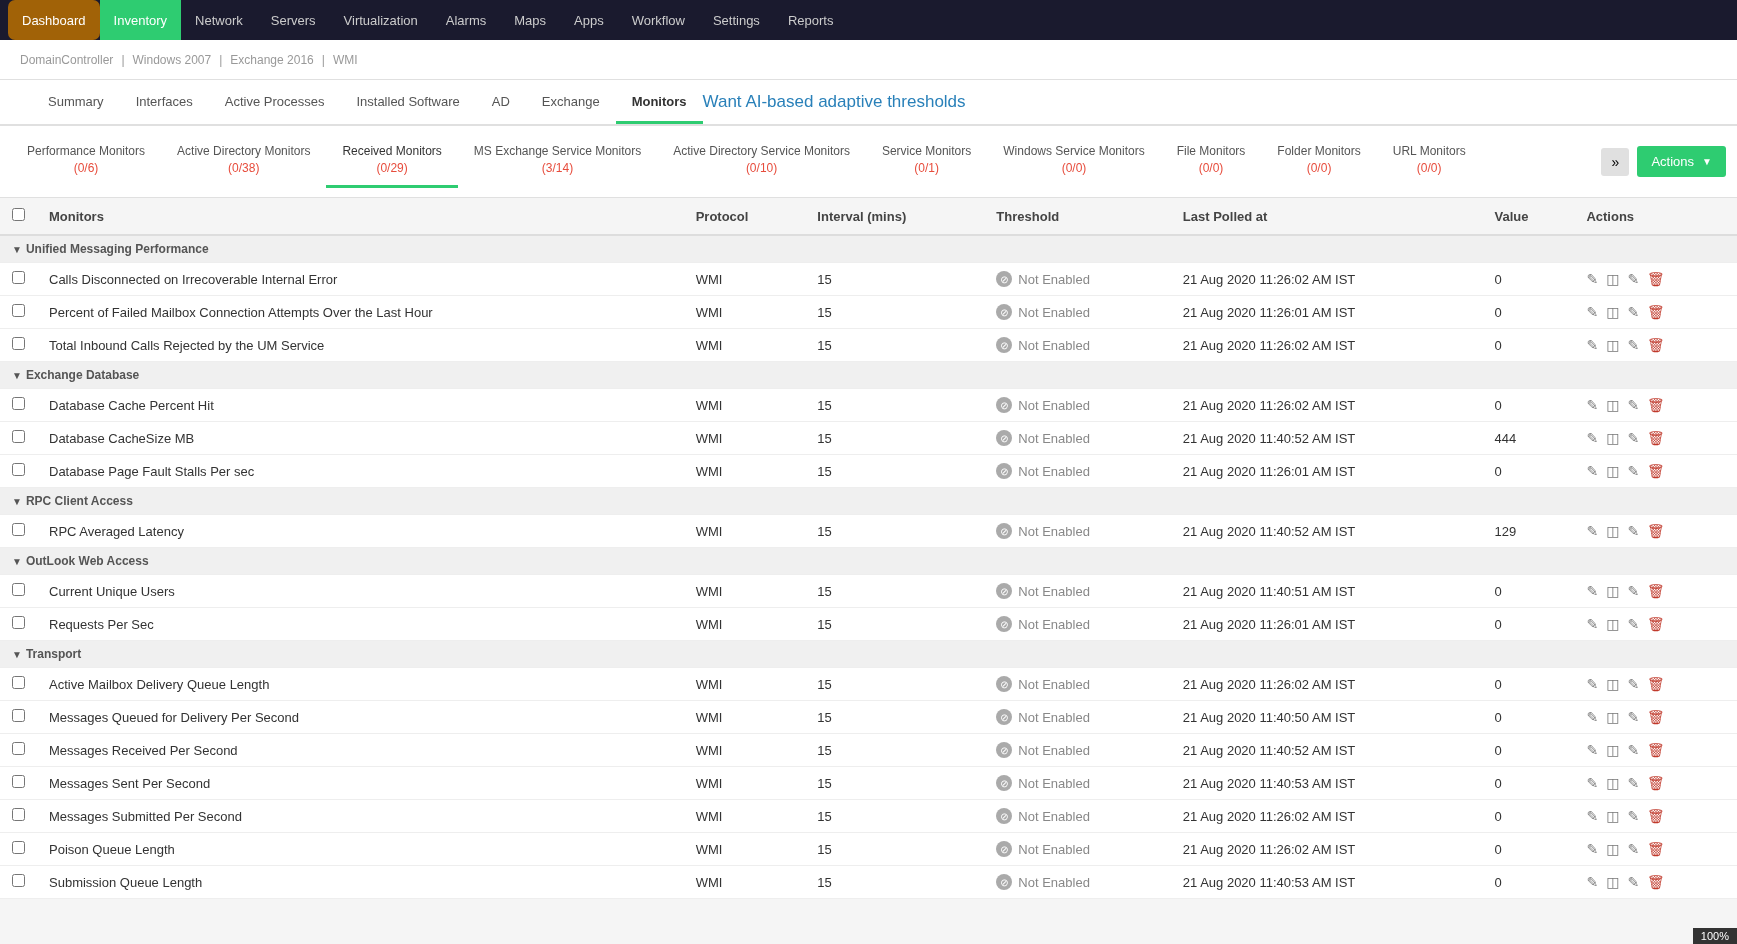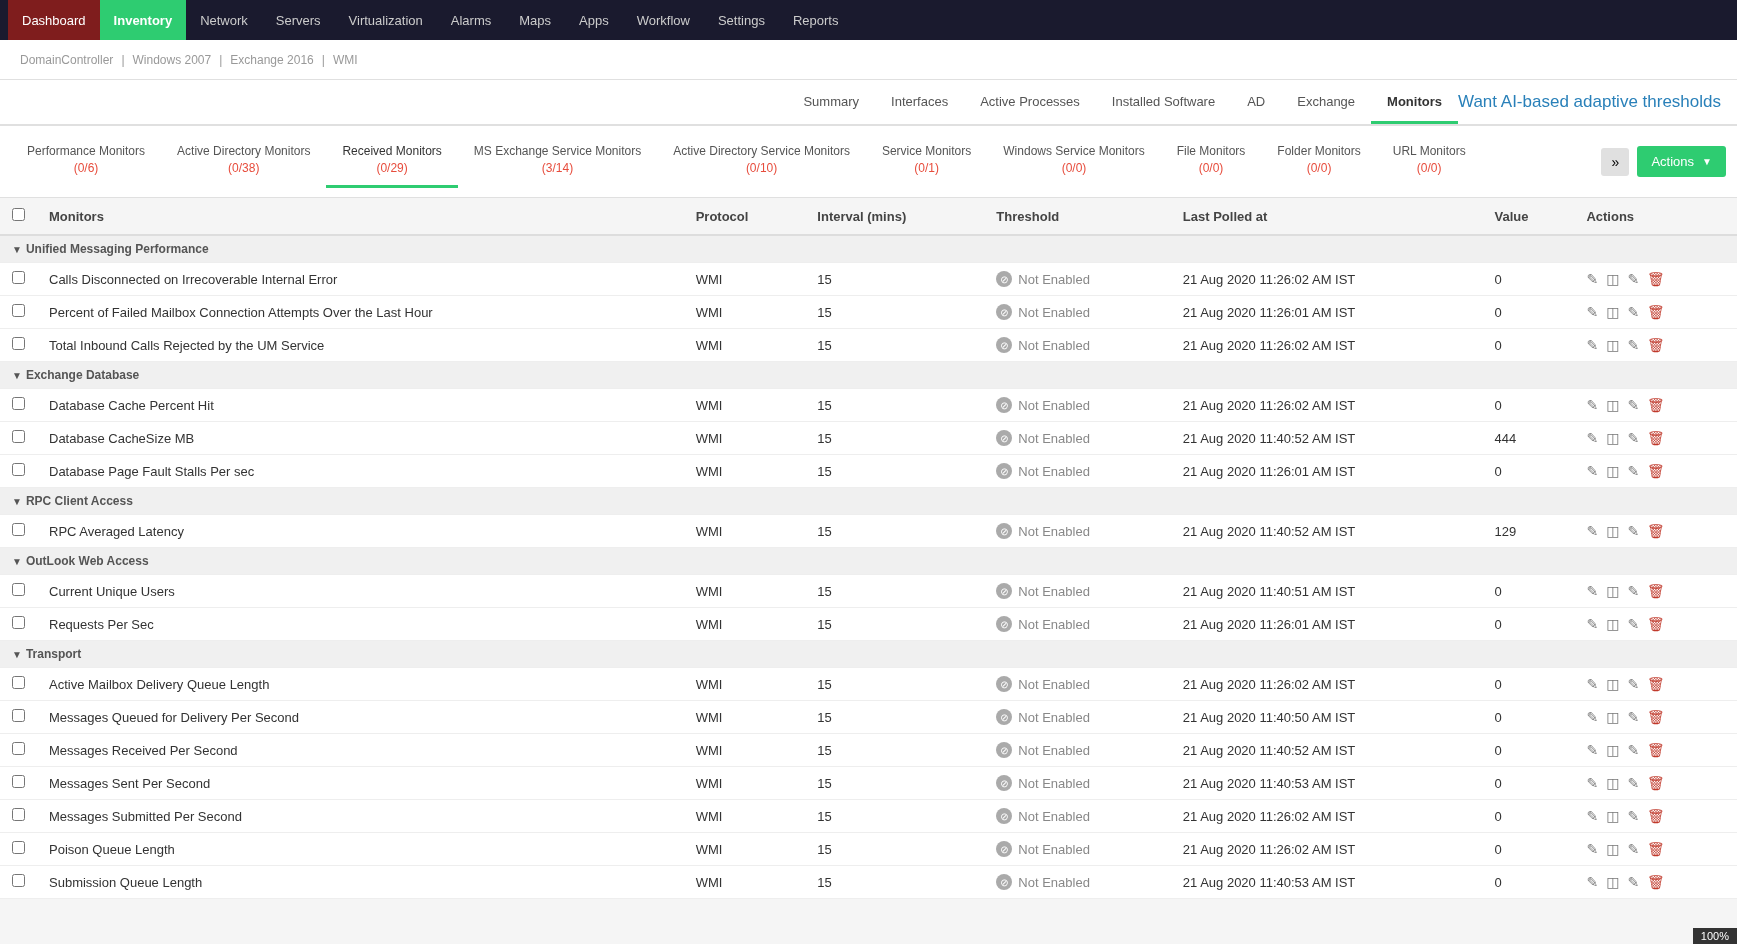--- a/index.html
+++ b/index.html
@@ -16,44 +16,44 @@
     .top-nav .nav-item {
       color: #ccc;
       padding: 0 14px;
       height: 40px;
       display: flex;
       align-items: center;
       cursor: pointer;
       font-size: 13px;
       white-space: nowrap;
     }
-    .top-nav .nav-item.active { background: #2ecc71; color: #fff; font-weight: bold; }
-    .top-nav .nav-item.active-dark { background: #7f1d1d; color: #fff; }
+    .top-nav .nav-item.active { background: #2ecc71; color: #fff; }
+    .top-nav .nav-item.active-dark { background: #a16207; color: #fff; border-radius: 7px; }
 
     
     .breadcrumb-bar {
       background: #fff;
       padding: 6px 16px;
       font-size: 12px;
       color: #555;
       border-bottom: 1px solid #e0e0e0;
       display: flex;
       align-items: center;
       height: 40px;
     }
     .breadcrumb-bar span { margin: 0 4px; color: #999; }
 
     
     .sub-nav {
       background: #fff;
       display: flex;
       align-items: center;
       border-bottom: 2px solid #e0e0e0;
-      padding: 0 16px;
-      justify-content: flex-end;
+      padding: 0 32px;
+      justify-content: flex-start;
     }
     .sub-nav .tabs { display: flex; align-items: center; }
     .sub-nav .tab {
       padding: 12px 16px;
       cursor: pointer;
       color: #555;
       font-size: 13px;
       border-bottom: 3px solid transparent;
       margin-bottom: -2px;
     }

